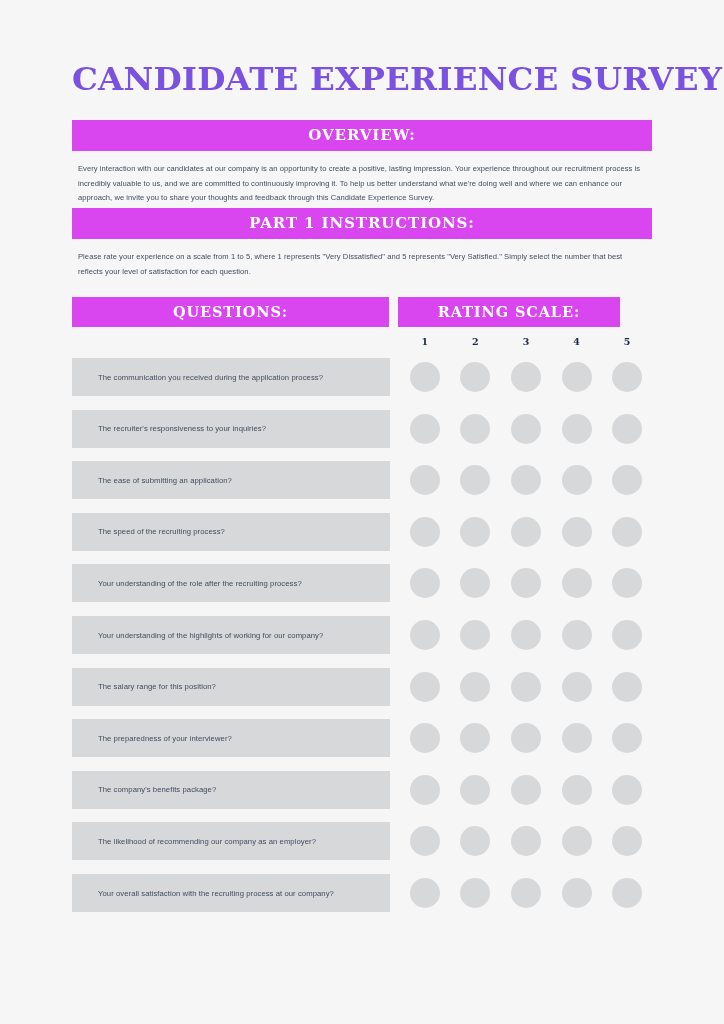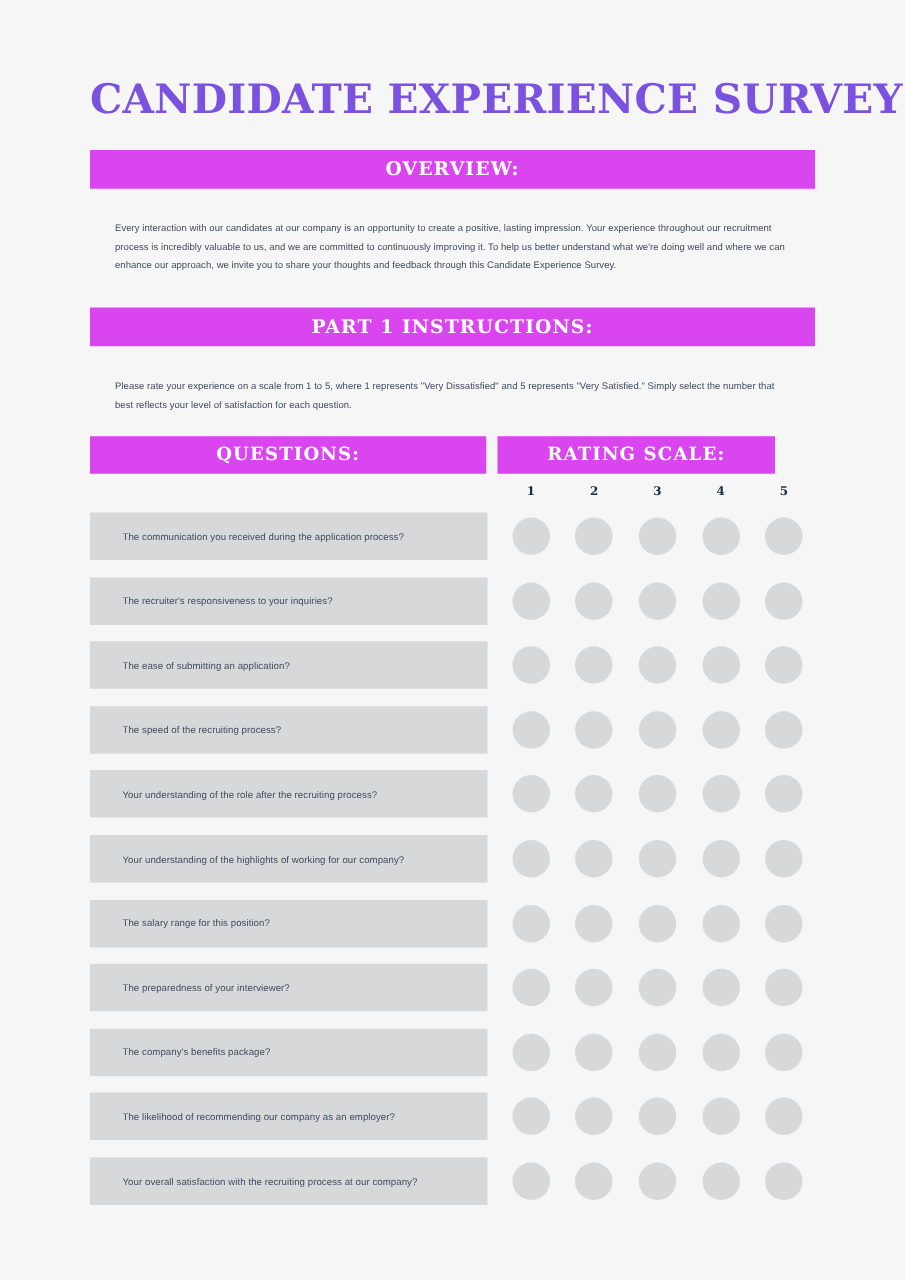--- a/index.html
+++ b/index.html
@@ -41,25 +41,25 @@
     color: #ffffff;
     text-align: center;
     font-family: "DejaVu Serif", "Liberation Serif", serif;
     font-weight: 700;
     font-size: 15px;
     letter-spacing: 0.9px;
     padding: 6px 0 7px;
     box-sizing: border-box;
   }
   .bar-overview { margin-top: 24px; }
-  .bar-part1 { margin-top: 26px; }
+  .bar-part1 { margin-top: 2px; }
 
   
   .para {
-    margin: 14px;
+    margin: 0;
     padding: 11px 6px 0 6px;
     font-size: 7.6px;
     line-height: 14.6px;
     color: #3f4c5e;
     letter-spacing: 0.05px;
   }
 
   
   .col-head-row {
     display: flex;

